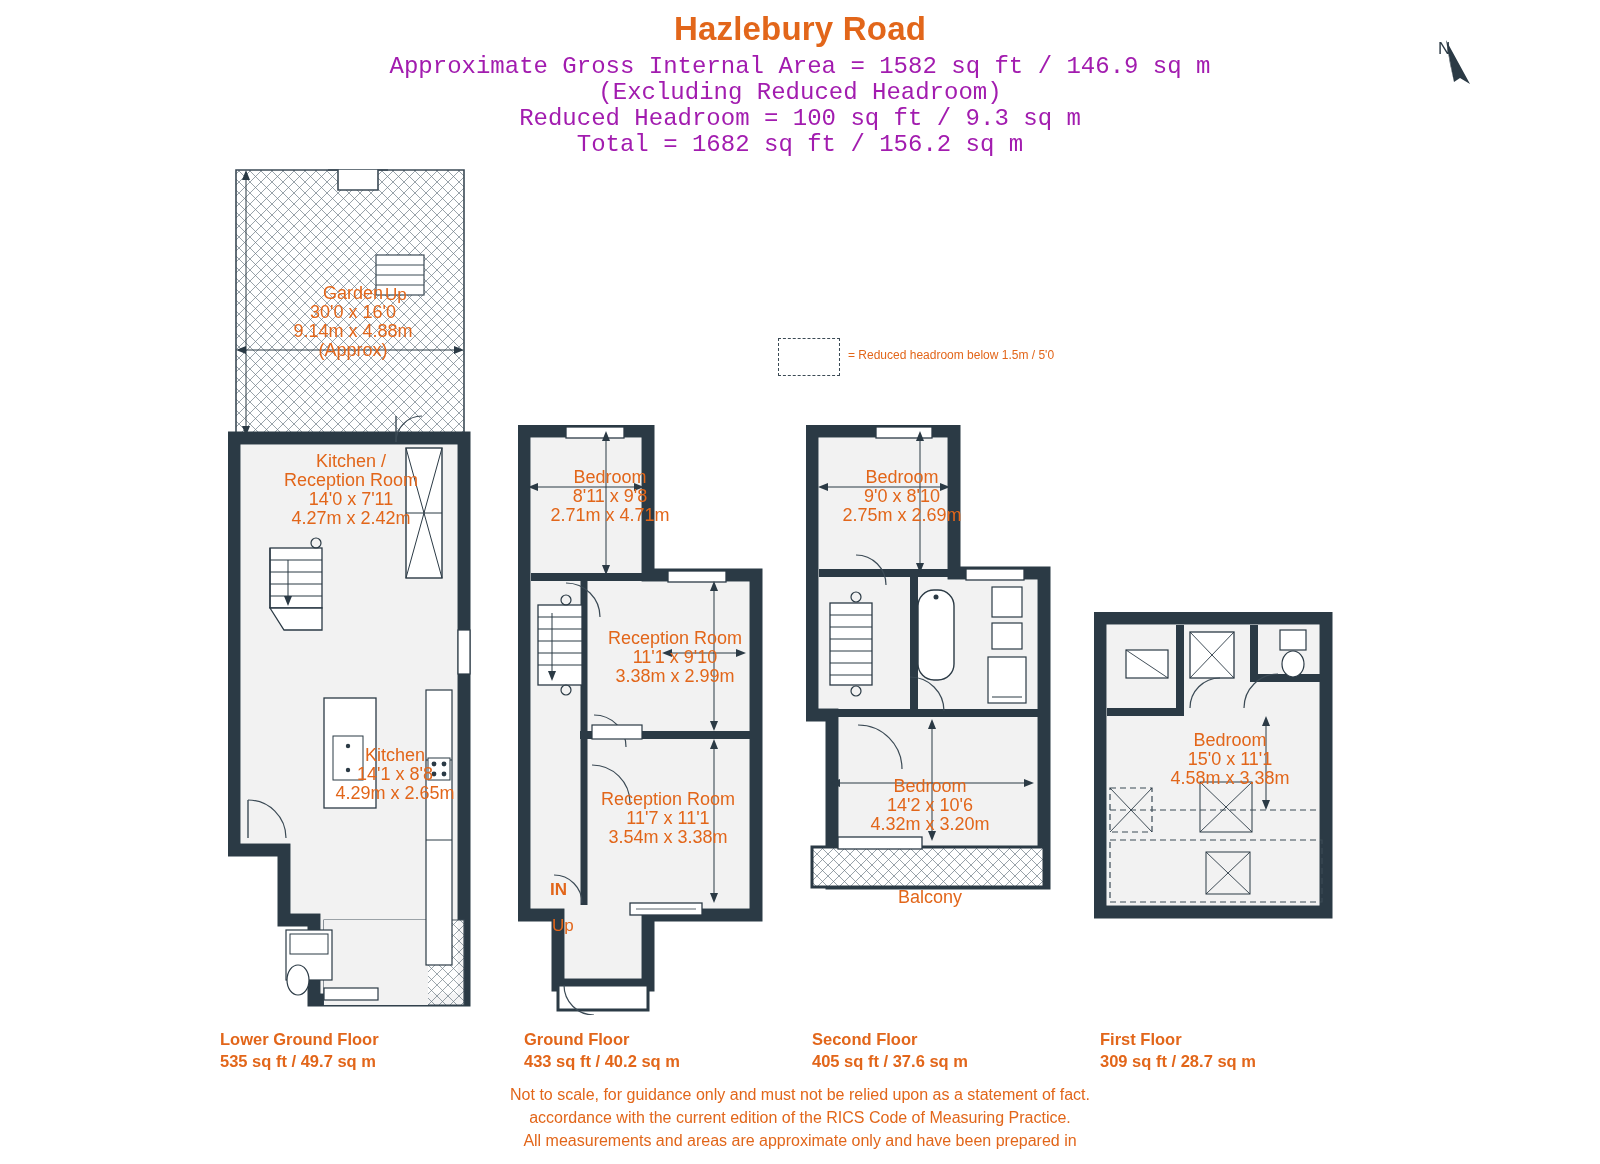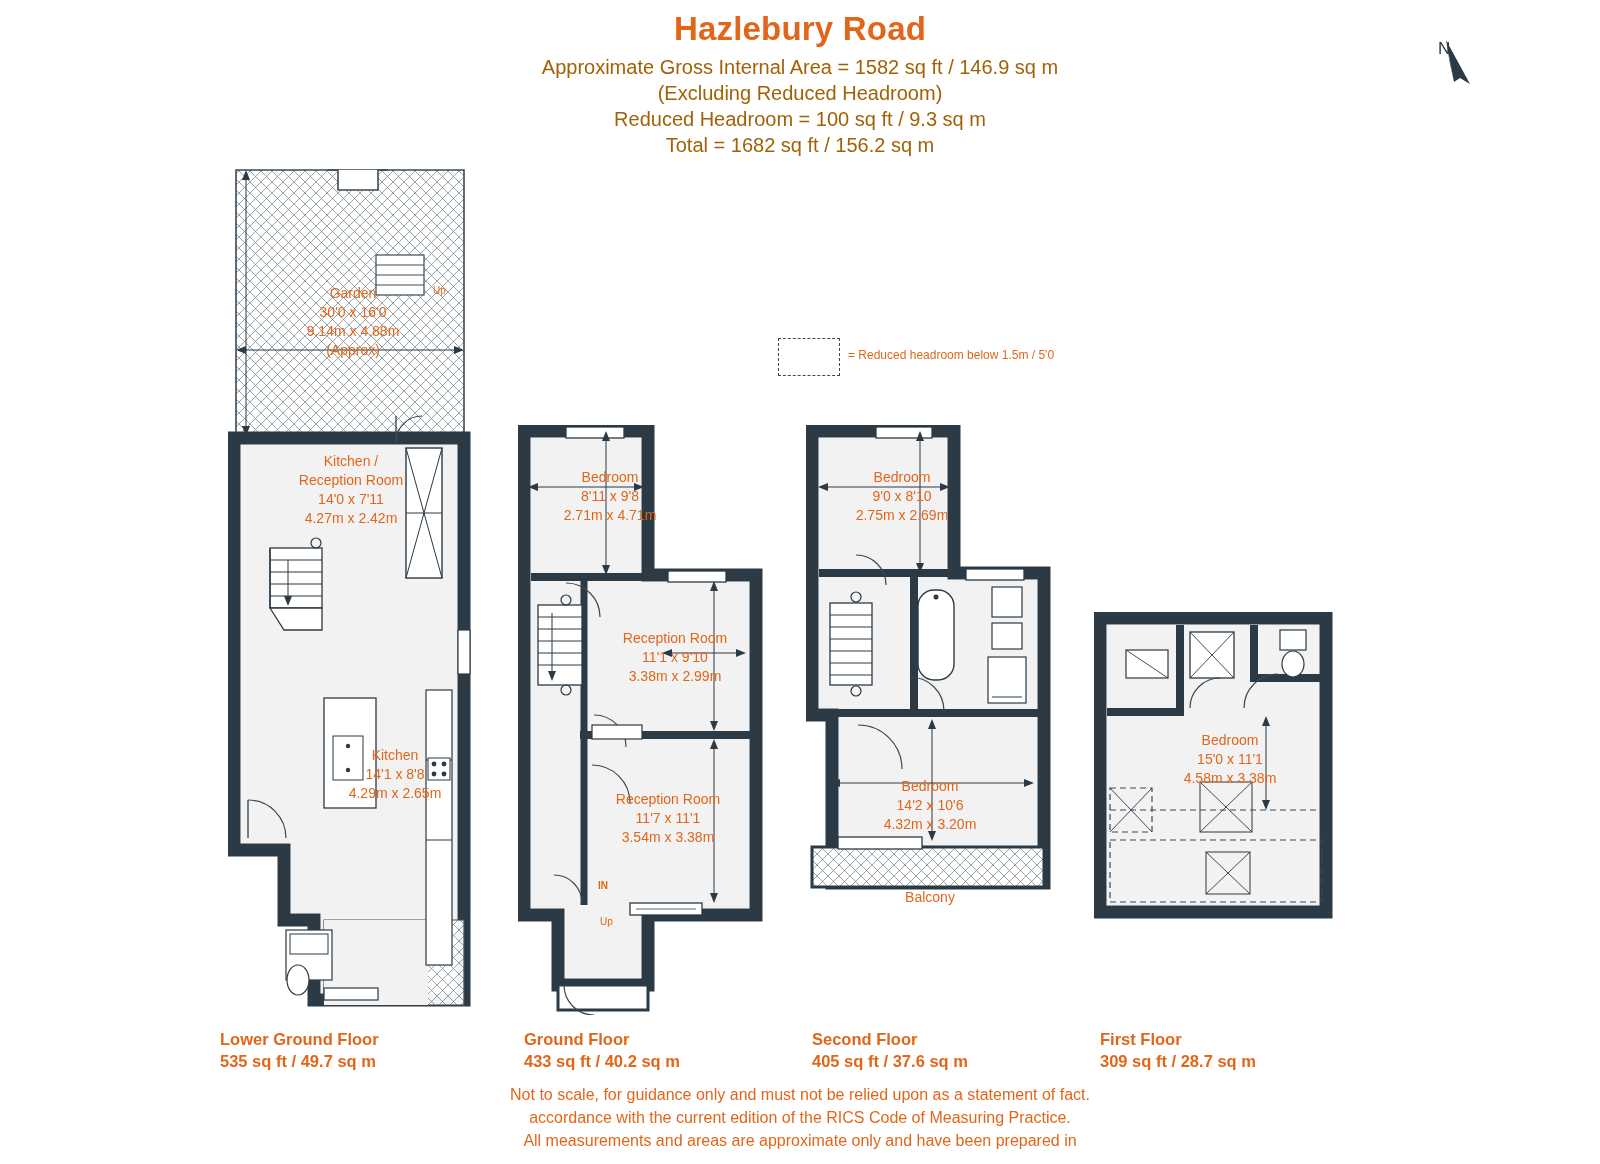--- a/index.html
+++ b/index.html
@@ -29,23 +29,24 @@
     text-align: center;
   }
   #title {
     font-size: 33px;
     font-weight: bold;
     color: #e2661a;
     letter-spacing: 0.2px;
     margin-bottom: 6px;
   }
   .subline {
-    font-size: 20px;
-    color: #a16207;
+    font-size: 24px;
+    color: #a21caf;
     line-height: 26px;
+    font-family: Liberation Mono, monospace;
   }
   
   #compass {
     position: absolute;
     left: 1432px;
     top: 34px;
     width: 60px;
     height: 62px;
   }
   
@@ -86,32 +87,31 @@
     font-size: 16.5px;
     font-weight: bold;
     color: #e2661a;
     line-height: 22px;
     white-space: nowrap;
   }
   
   .room-label {
     position: absolute;
     text-align: center;
-    font-size: 14px;
+    font-size: 18px;
     color: #e2661a;
     line-height: 19px;
     white-space: nowrap;
     pointer-events: none;
   }
   .tiny-label {
     position: absolute;
-    font-size: 10px;
+    font-size: 17px;
     color: #e2661a;
     white-space: nowrap;
-    margin-left: 48px;
   }
   .bold-label { font-weight: bold; }
   
   #footer {
     position: absolute;
     left: 0;
     top: 1083px;
     width: 1600px;
     text-align: center;
     font-size: 16px;

